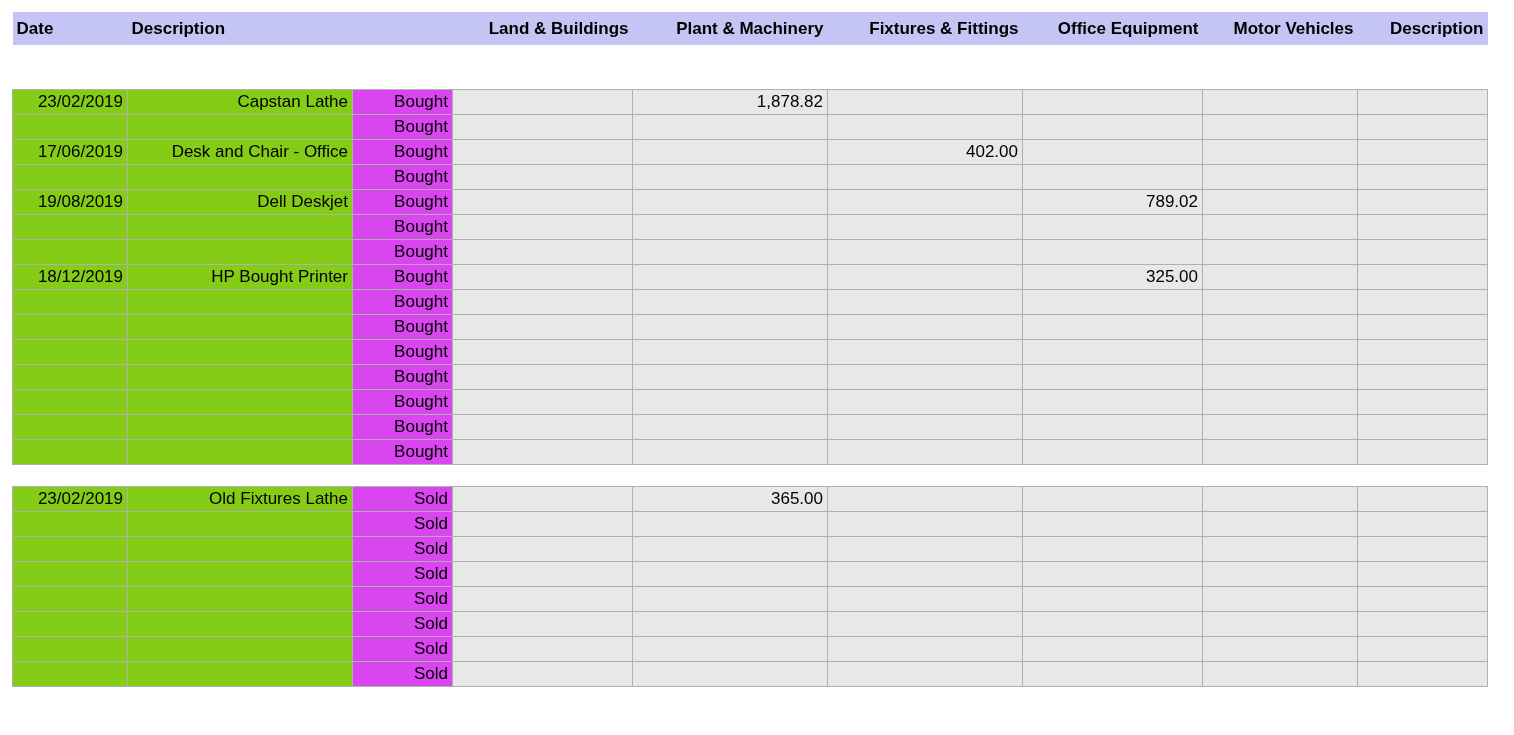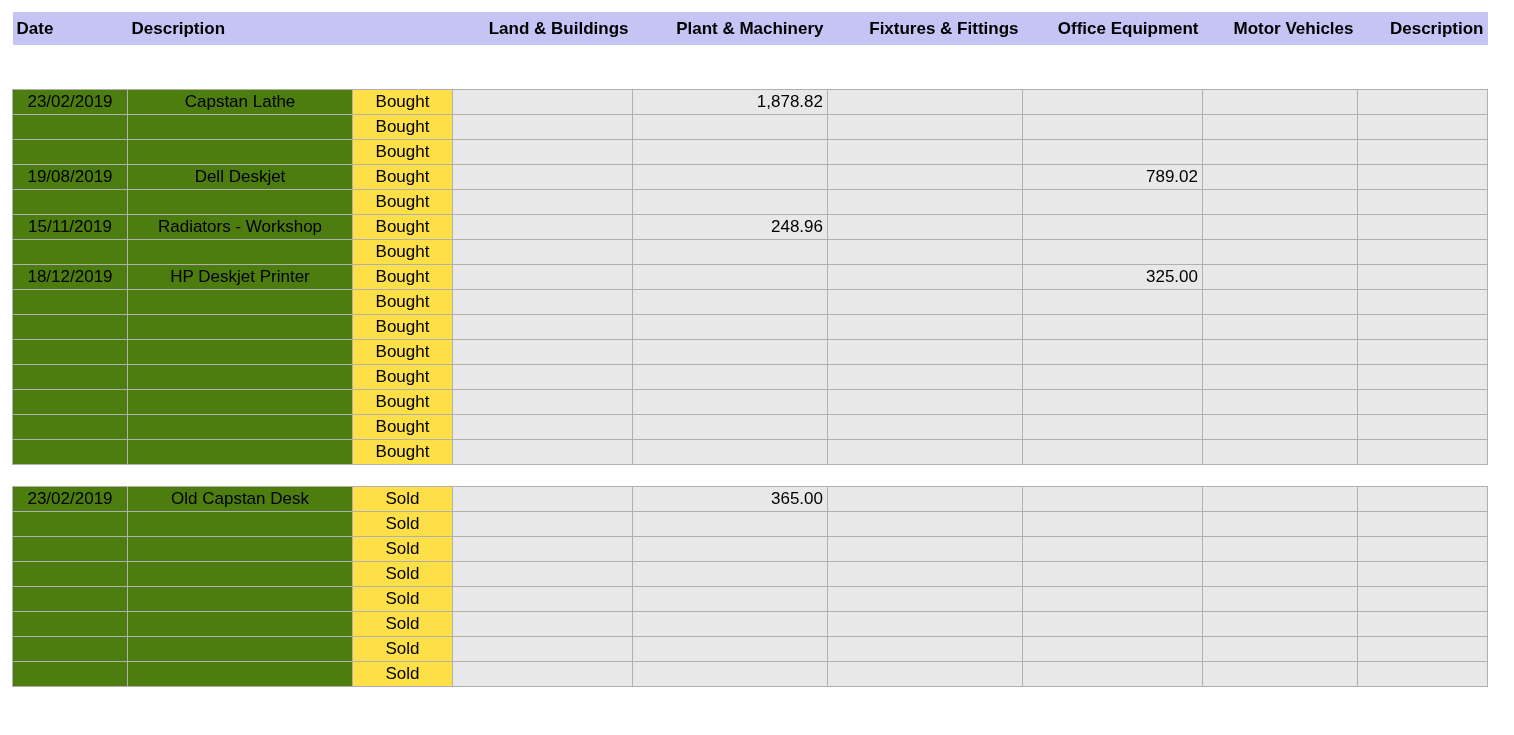--- a/index.html
+++ b/index.html
@@ -49,26 +49,26 @@
 
   td {
     padding: 2px 4px;
     height: 22px;
     border: 1px solid #b0b0b0;
     box-sizing: border-box;
     white-space: nowrap;
     overflow: hidden;
   }
   td.date, td.desc {
-    background: #4d7c0f;
-    text-align: center;
+    background: #84cc16;
+    text-align: right;
   }
   td.status {
-    background: #fde047;
-    text-align: center;
+    background: #d946ef;
+    text-align: right;
   }
   td.num {
     background: #e8e8e8;
     text-align: right;
   }
 </style>
 </head>
 <body>
 
 <table>
@@ -117,20 +117,31 @@
         <td class="desc"></td>
         <td class="status">Bought</td>
         <td class="num"></td>
         <td class="num"></td>
         <td class="num"></td>
         <td class="num"></td>
         <td class="num"></td>
         <td class="num"></td>
       </tr>
       <tr>
+        <td class="date">17/06/2019</td>
+        <td class="desc">Desk and Chair - Office</td>
+        <td class="status">Bought</td>
+        <td class="num"></td>
+        <td class="num"></td>
+        <td class="num">402.00</td>
+        <td class="num"></td>
+        <td class="num"></td>
+        <td class="num"></td>
+      </tr>
+      <tr>
         <td class="date"></td>
         <td class="desc"></td>
         <td class="status">Bought</td>
         <td class="num"></td>
         <td class="num"></td>
         <td class="num"></td>
         <td class="num"></td>
         <td class="num"></td>
         <td class="num"></td>
       </tr>
@@ -150,44 +161,33 @@
         <td class="desc"></td>
         <td class="status">Bought</td>
         <td class="num"></td>
         <td class="num"></td>
         <td class="num"></td>
         <td class="num"></td>
         <td class="num"></td>
         <td class="num"></td>
       </tr>
       <tr>
-        <td class="date">15/11/2019</td>
-        <td class="desc">Radiators - Workshop</td>
-        <td class="status">Bought</td>
-        <td class="num"></td>
-        <td class="num">248.96</td>
-        <td class="num"></td>
-        <td class="num"></td>
-        <td class="num"></td>
-        <td class="num"></td>
-      </tr>
-      <tr>
         <td class="date"></td>
         <td class="desc"></td>
         <td class="status">Bought</td>
         <td class="num"></td>
         <td class="num"></td>
         <td class="num"></td>
         <td class="num"></td>
         <td class="num"></td>
         <td class="num"></td>
       </tr>
       <tr>
         <td class="date">18/12/2019</td>
-        <td class="desc">HP Deskjet Printer</td>
+        <td class="desc">HP Bought Printer</td>
         <td class="status">Bought</td>
         <td class="num"></td>
         <td class="num"></td>
         <td class="num"></td>
         <td class="num">325.00</td>
         <td class="num"></td>
         <td class="num"></td>
       </tr>
       <tr>
         <td class="date"></td>
@@ -264,21 +264,21 @@
         <td class="num"></td>
         <td class="num"></td>
         <td class="num"></td>
         <td class="num"></td>
       </tr>
       <tr class="gap">
         <td colspan="9"></td>
       </tr>
       <tr>
         <td class="date">23/02/2019</td>
-        <td class="desc">Old Capstan Desk</td>
+        <td class="desc">Old Fixtures Lathe</td>
         <td class="status">Sold</td>
         <td class="num"></td>
         <td class="num">365.00</td>
         <td class="num"></td>
         <td class="num"></td>
         <td class="num"></td>
         <td class="num"></td>
       </tr>
       <tr>
         <td class="date"></td>

